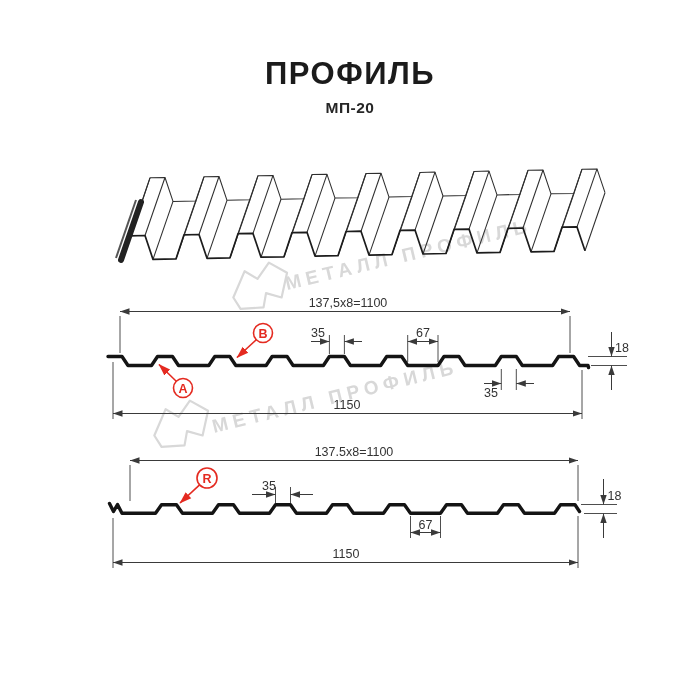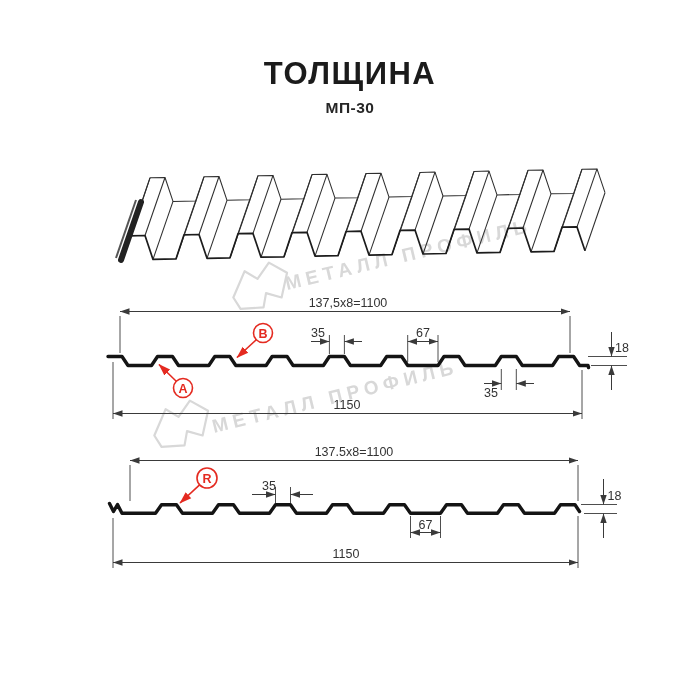--- a/index.html
+++ b/index.html
@@ -20,22 +20,22 @@
   .redtext{fill:#e42a20;font-size:12.5px;font-weight:bold;font-family:"Liberation Sans",sans-serif}
   .wmtext{font-size:19px;font-weight:bold;letter-spacing:5px;fill:#d8d8d8;
           font-family:"Liberation Sans",sans-serif}
   .wmlogo{stroke:#d8d8d8;stroke-width:2.2;fill:none;stroke-linejoin:round}
 </style>
 </head>
 <body>
 
 <div class="page">
 
-  <div class="title">ТОЛЩИНА</div>
-  <div class="subtitle">МП-30</div>
+  <div class="title">ПРОФИЛЬ</div>
+  <div class="subtitle">МП-20</div>
 
   <svg class="canvas" width="700" height="700" viewBox="0 0 700 700">
     <defs>
       <marker id="arr" viewBox="0 0 10 8" refX="9.5" refY="4" markerWidth="10" markerHeight="8" orient="auto-start-reverse">
         <path d="M0,0.8 L9.5,4 L0,7.2 Z" fill="#3a3a3a"></path>
       </marker>
       <marker id="arrRed" viewBox="0 0 10 8" refX="9" refY="4" markerWidth="8" markerHeight="7" orient="auto">
         <path d="M0,0.8 L9.5,4 L0,7.2 Z" fill="#e42a20"></path>
       </marker>
     </defs>

